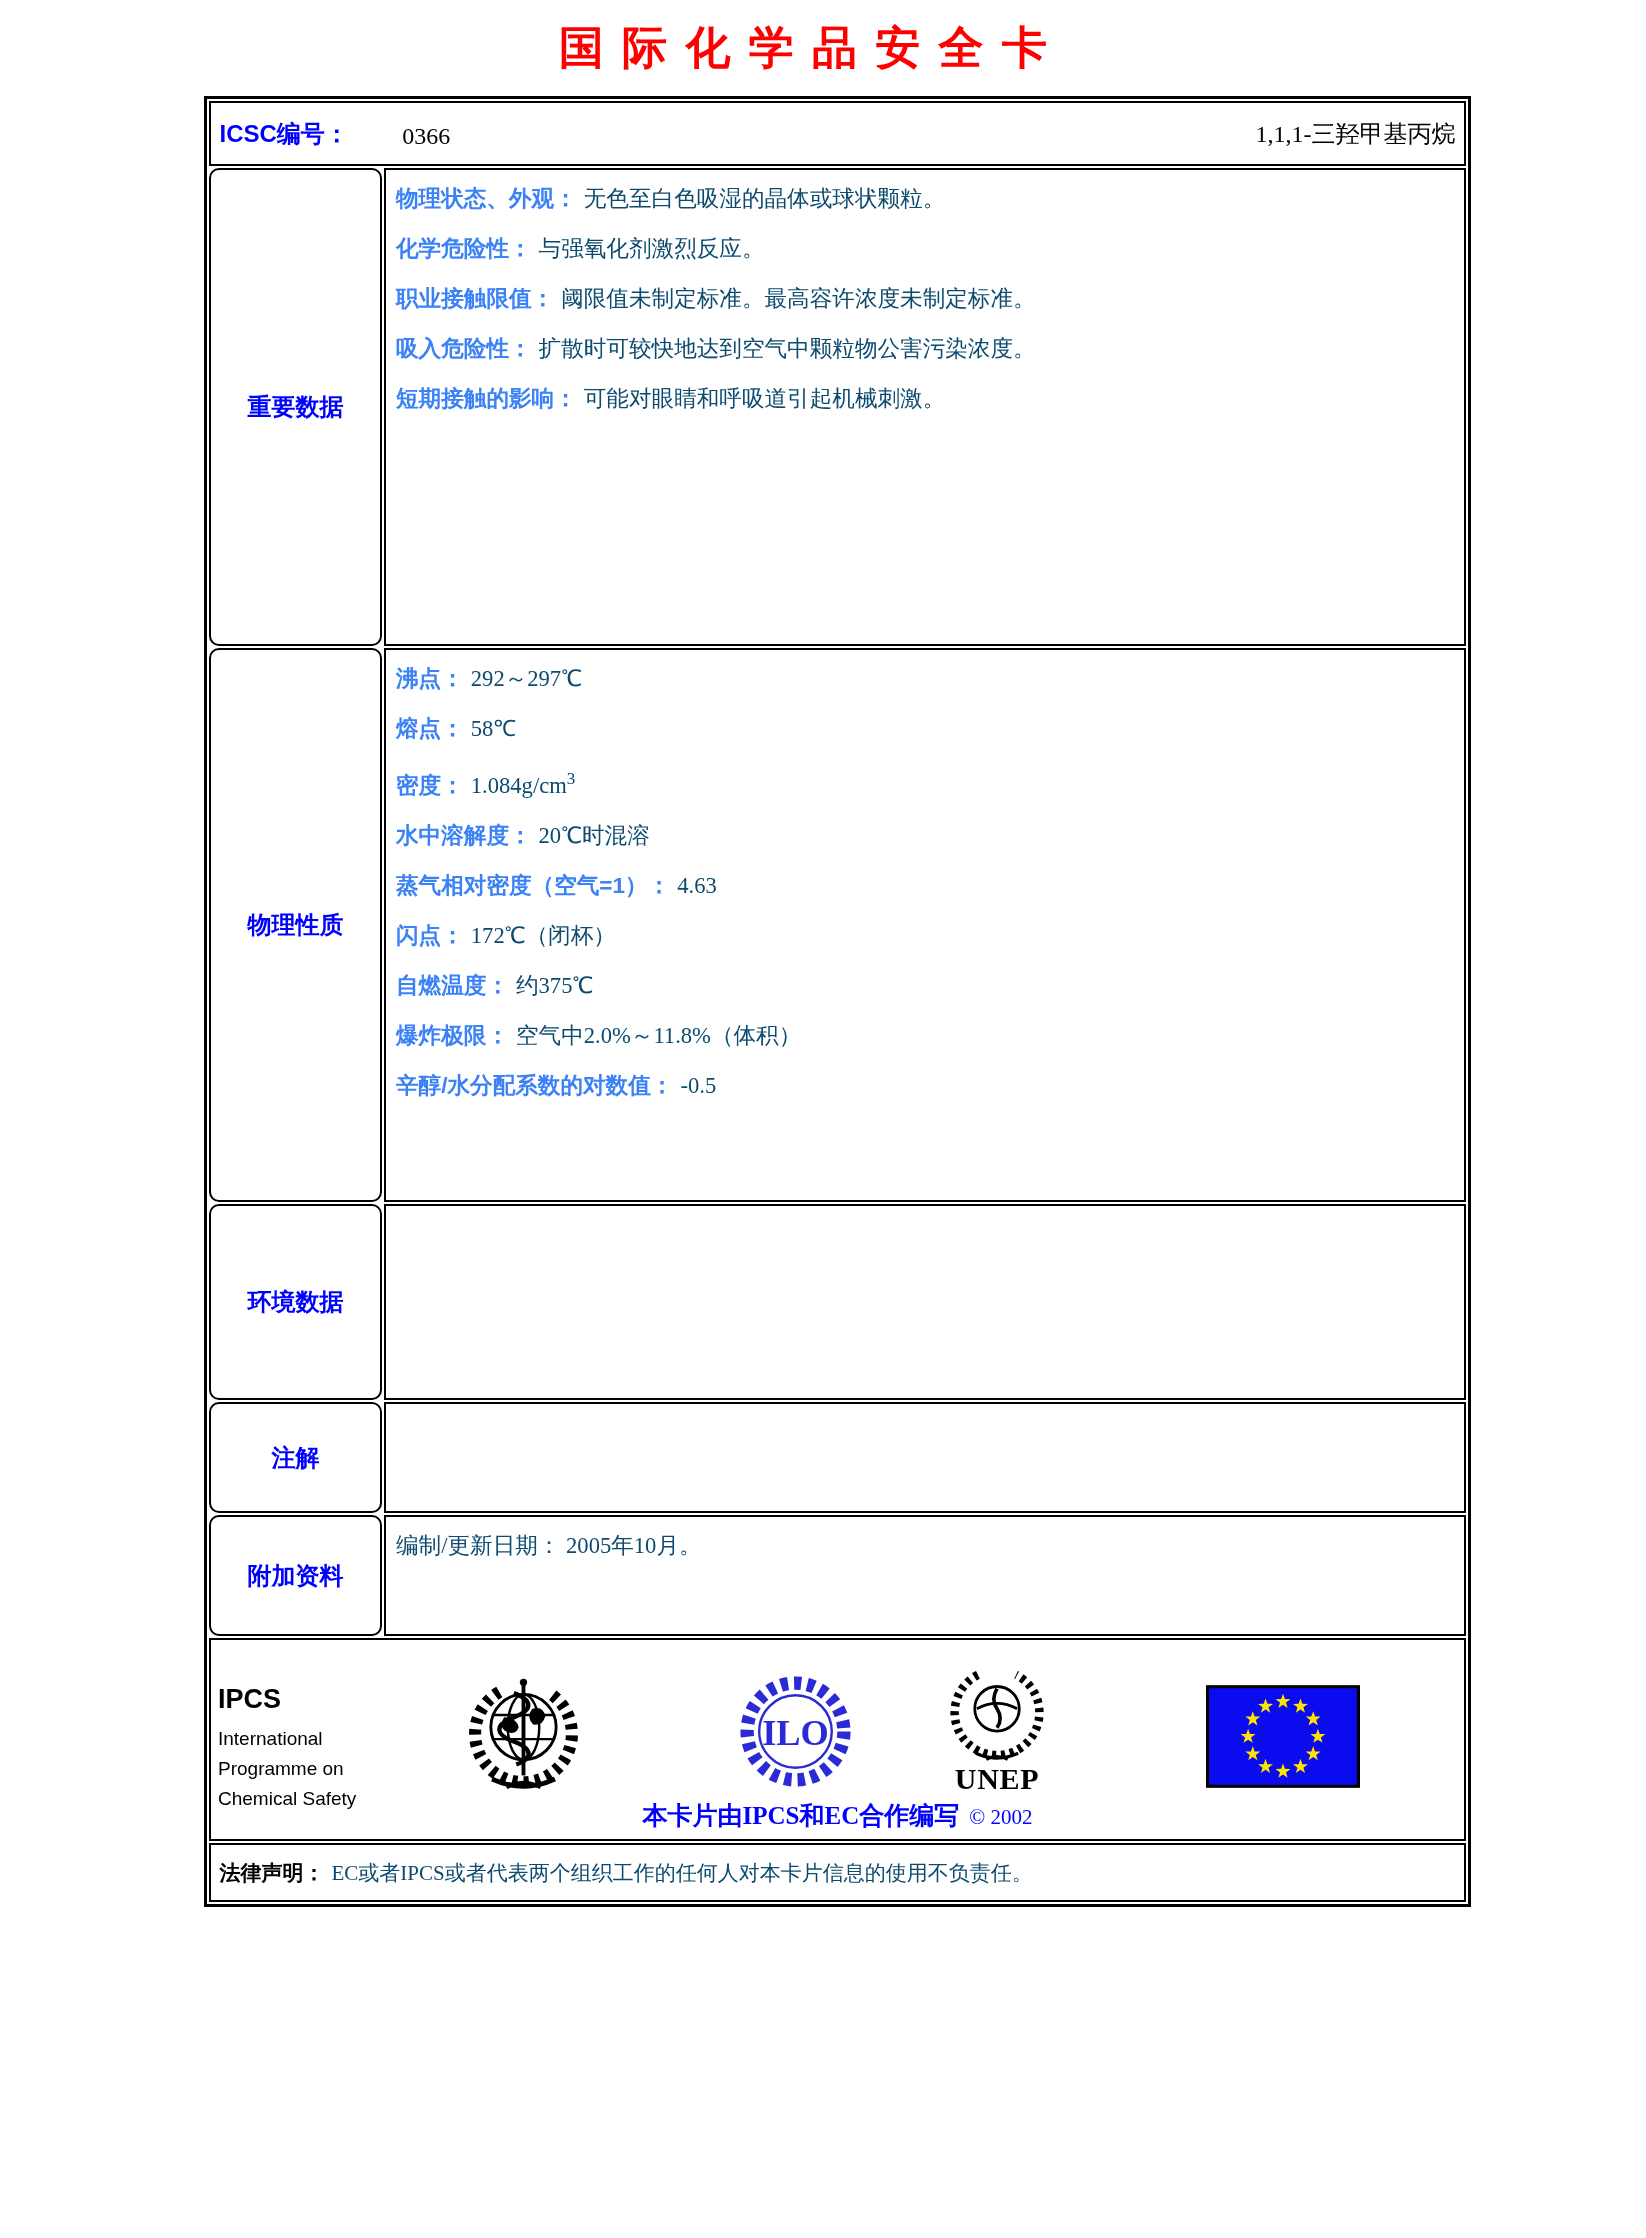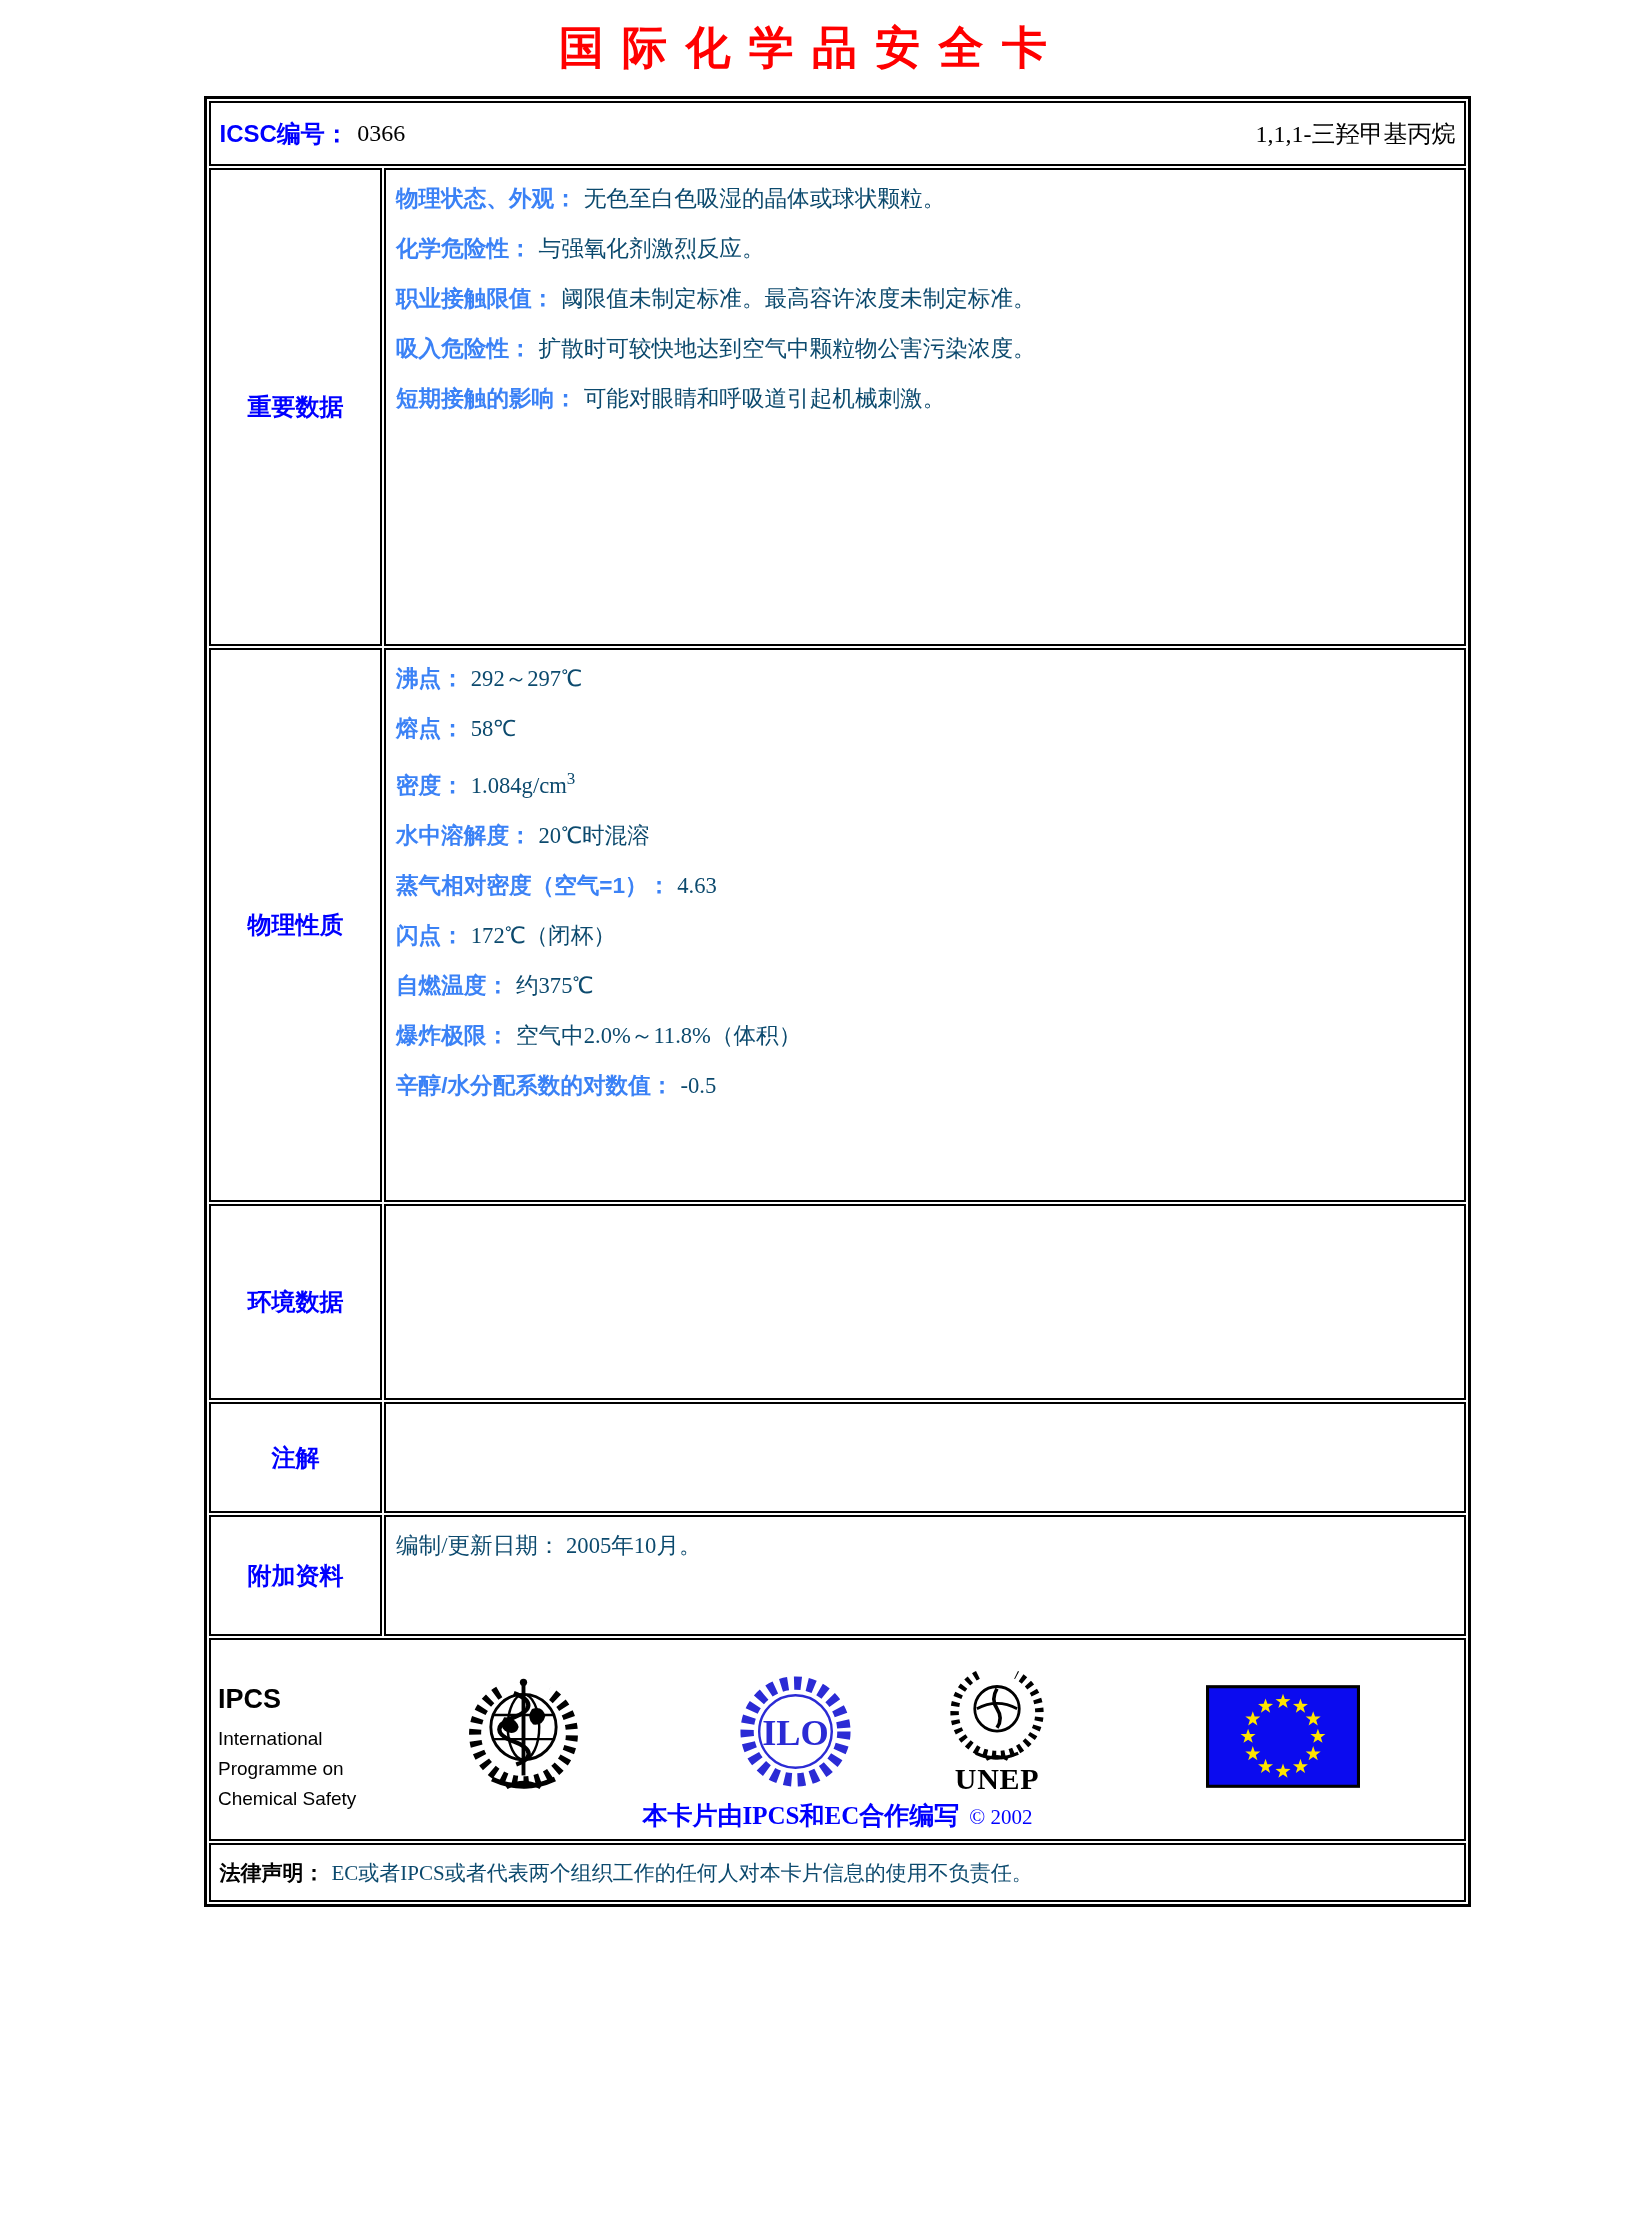--- a/index.html
+++ b/index.html
@@ -7,23 +7,23 @@
         font-family:"Liberation Serif",serif;overflow:hidden;}
   .title{position:absolute;top:18.3px;left:0;width:100%;margin:0;text-align:center;
          font-size:45px;font-weight:bold;color:#FF0000;letter-spacing:18.3px;
          font-family:"Liberation Serif",serif;}
   table.card{position:absolute;left:204px;top:96px;width:1267px;
              border:3.5px solid #000;border-collapse:separate;border-spacing:2.8px;
              table-layout:fixed;background:#fff;}
   td{border:2.1px solid #000;padding:0;vertical-align:top;background:#fff;}
   col.c1{width:173px;}
   td.lab{vertical-align:middle;text-align:center;color:#0000FF;font-weight:bold;
-         font-size:24px;font-family:"Liberation Sans",sans-serif;}
+         font-size:24px;font-family:"Liberation Sans",sans-serif;border-radius:10px;}
   td.head-cell{height:61px;vertical-align:middle;padding:0 8.5px;}
-  .head-inner{display:flex;align-items:center;width:100%;}
+  .head-inner{display:flex;align-items:flex-end;width:100%;gap:45px;}
   .blab{color:#0000FF;font-weight:bold;font-family:"Liberation Sans",sans-serif;
         font-size:24px;margin-right:8.5px;white-space:nowrap;}
   .bval{font-size:24px;}
   .chem{margin-left:auto;font-size:24px;white-space:nowrap;}
   td.cnt{padding:4.2px 10px;}
   .line{line-height:50px;font-size:22.6px;white-space:nowrap;}
   .k{color:#3b82f6;font-weight:bold;font-family:"Liberation Sans",sans-serif;margin-right:7px;}
   .kb{color:#000;margin-right:5.6px;}
   .v{color:#0c4a6e;}
   sup.vsup{font-size:17px;}

